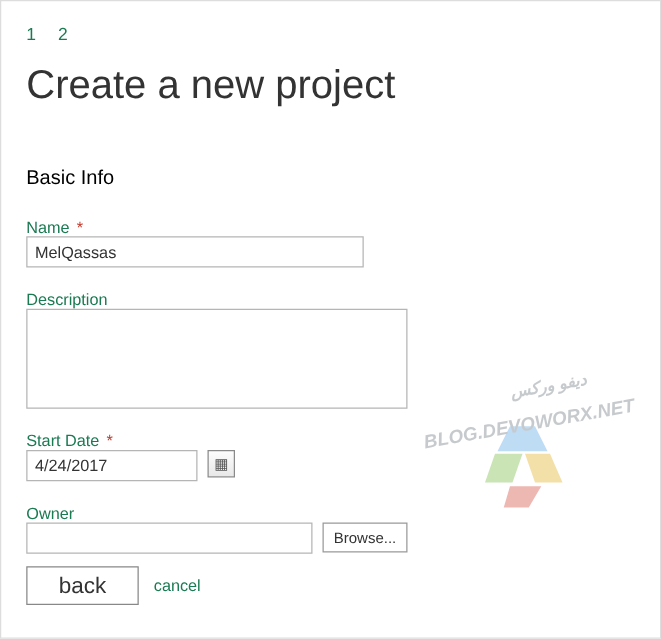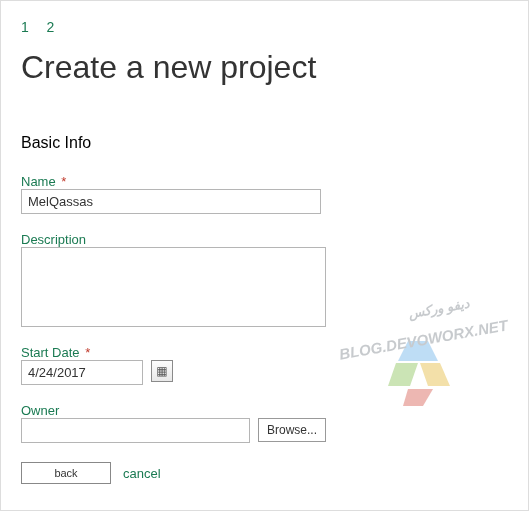--- a/index.html
+++ b/index.html
@@ -43,31 +43,31 @@
     }
     .form-label .req { color: #c0392b; margin-left: 2px; }
     .form-field { flex: 1; display: flex; align-items: flex-start; gap: 8px; }
     input[type=text] {
       border: 1px solid #b5b5b5;
       padding: 4px 6px;
       font-size: 13px;
       font-family: inherit;
       color: #333;
     }
-    .name-input { width: 300px; }
+    .name-input { width: 270px; }
     .desc-input {
       border: 1px solid #b5b5b5;
       width: 305px;
       height: 80px;
       resize: none;
       padding: 4px 6px;
       font-family: inherit;
       font-size: 13px;
     }
-    .date-input { width: 122px; }
+    .date-input { width: 137px; }
     .date-picker-btn {
       width: 22px; height: 22px;
       border: 1px solid #8a8a8a;
       background: linear-gradient(#fdfdfd,#e8e8e8);
       display: inline-flex; align-items: center; justify-content: center;
       cursor: pointer;
       position: relative;
     }
     .cal-glyph { font-size: 12px; line-height: 1; color: #555; }
     .owner-input { width: 270px; }
@@ -85,21 +85,21 @@
       position: absolute;
       left: 20px;
       bottom: 26px;
       display: flex;
       align-items: center;
       gap: 12px;
     }
     .btn {
       min-width: 90px;
       padding: 4px 10px;
-      font-size: 11px;
+      font-size: 18px;
       font-family: inherit;
       text-align: center;
       cursor: pointer;
     }
     .btn-back { background: #fff; border: 1px solid #888; color: #333; }
     .btn-finish { background: #1f8a46; border: 1px solid #1f8a46; color: #fff; }
     .link-cancel { color: #1a7a52; cursor: pointer; font-size: 13px; }
     .watermark {
       position: absolute;
       right: 60px; top: 330px;

